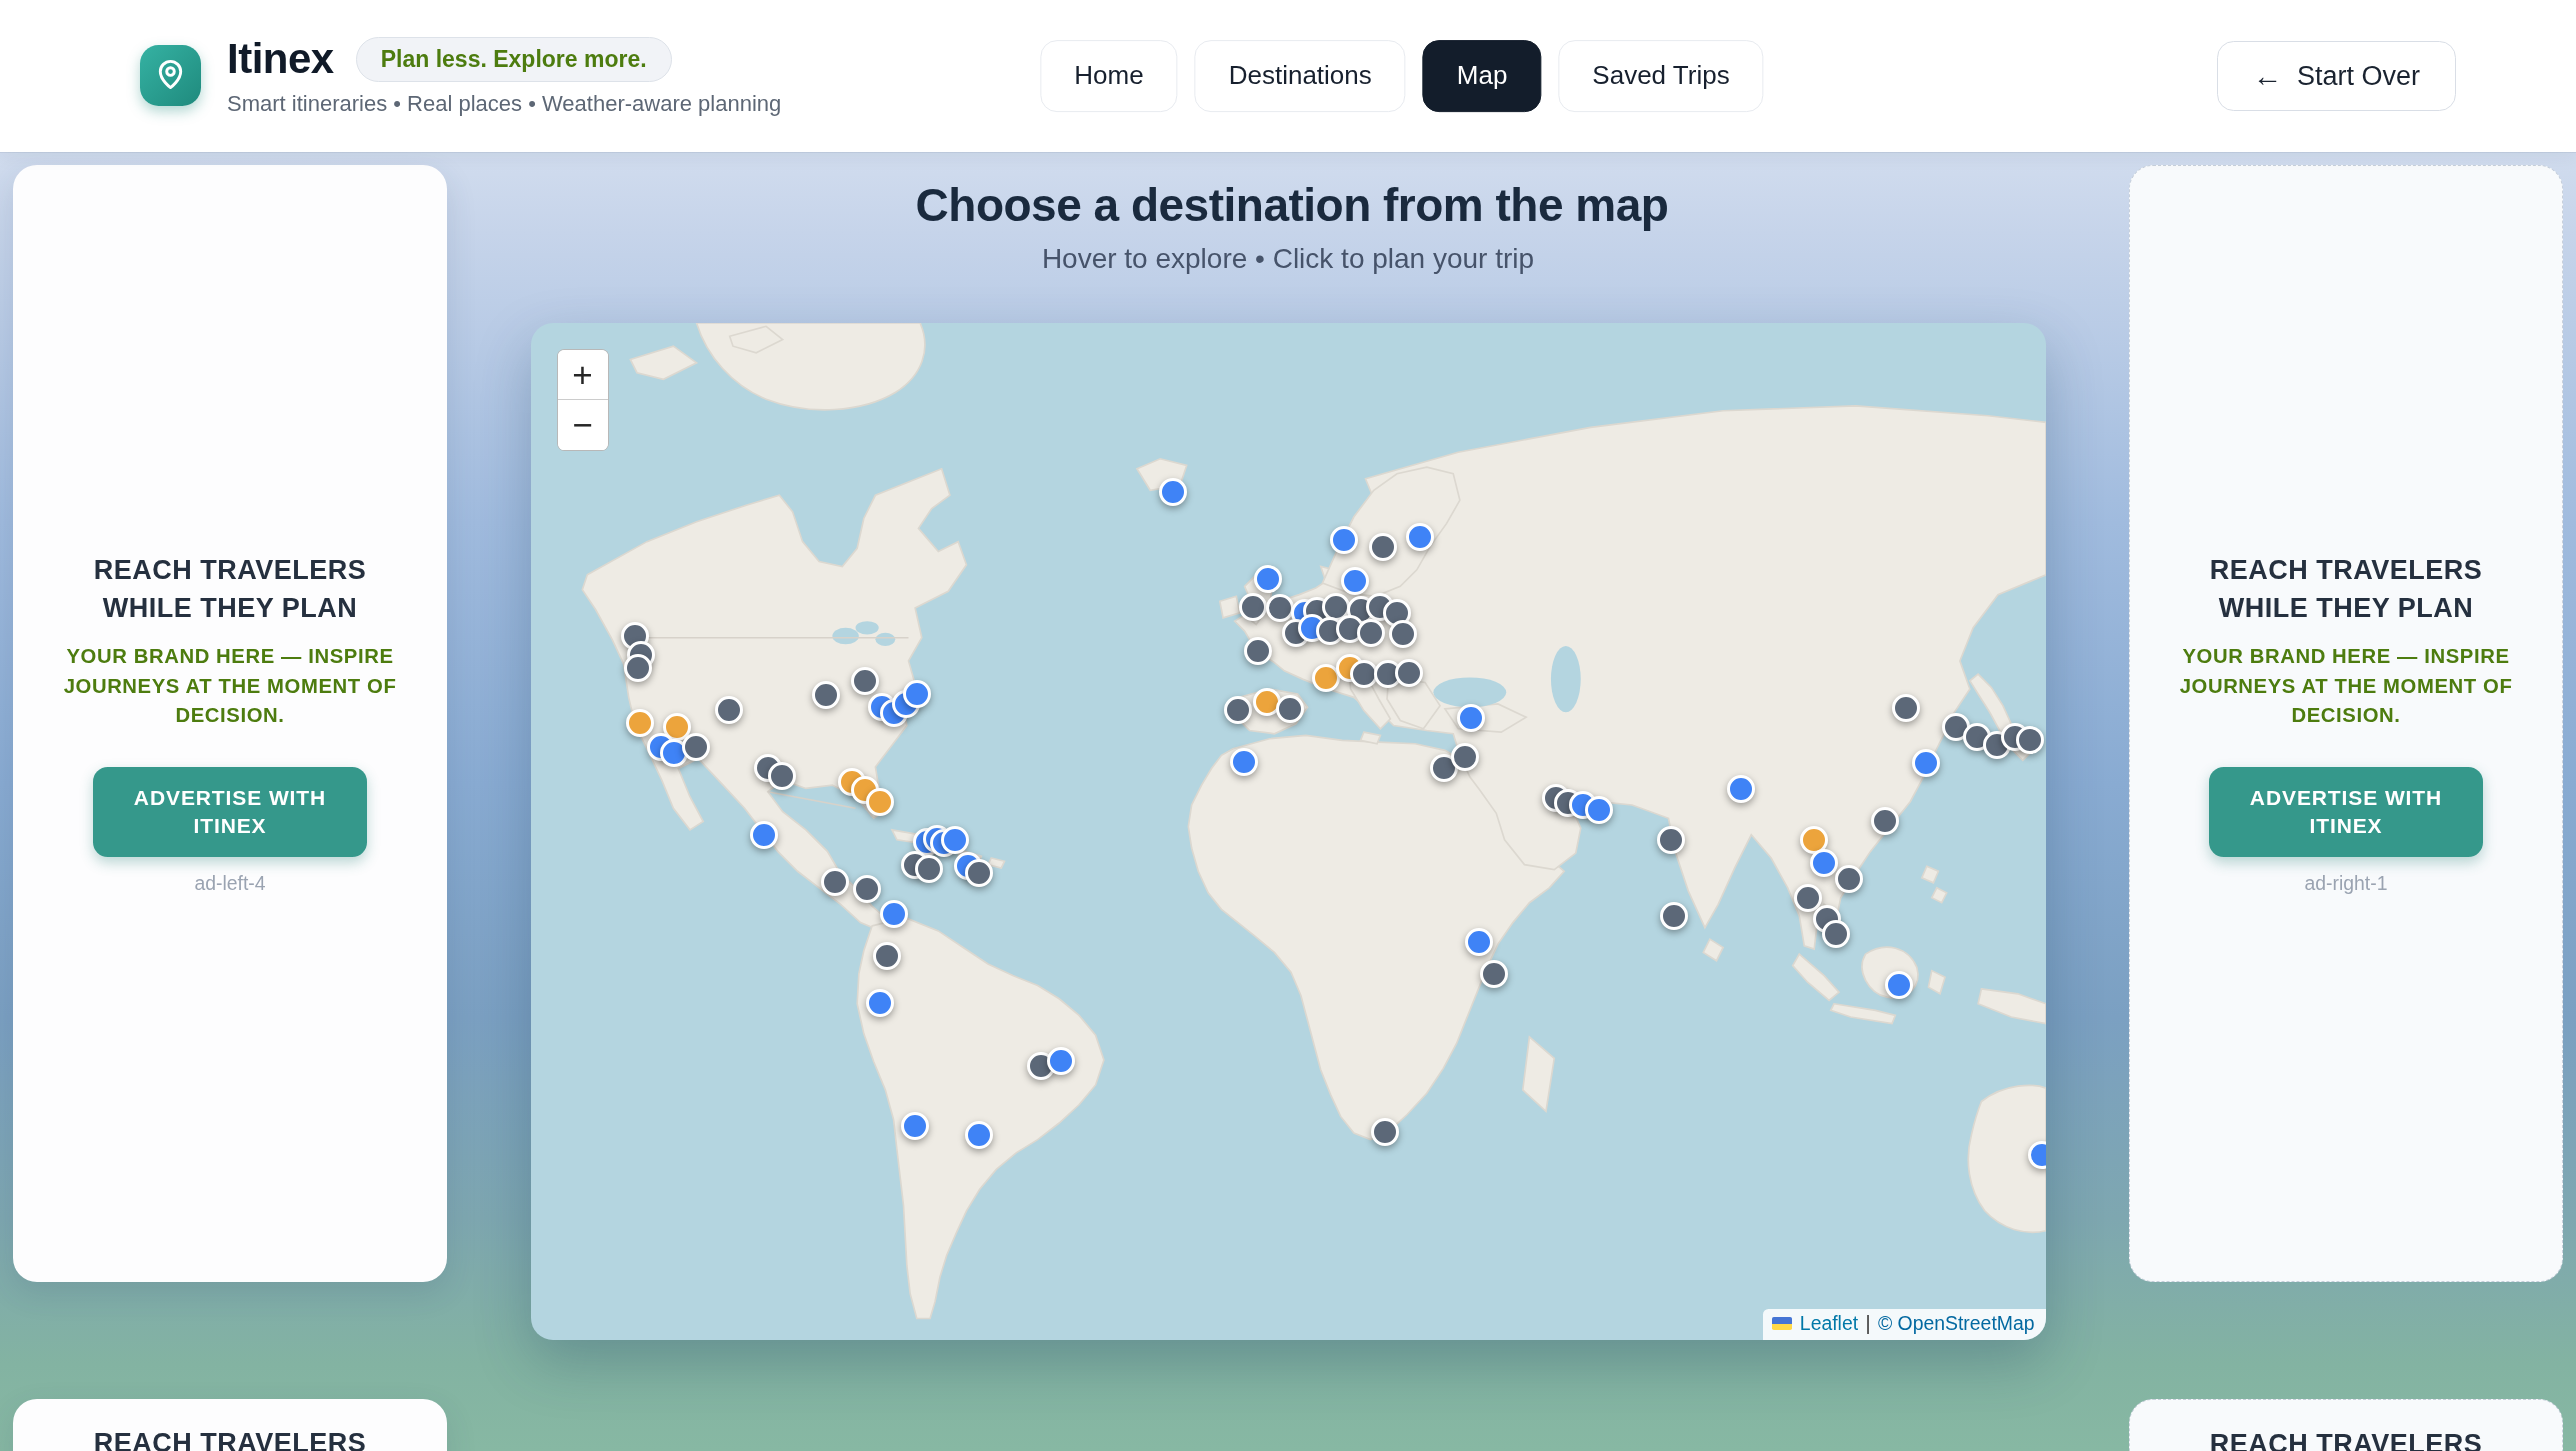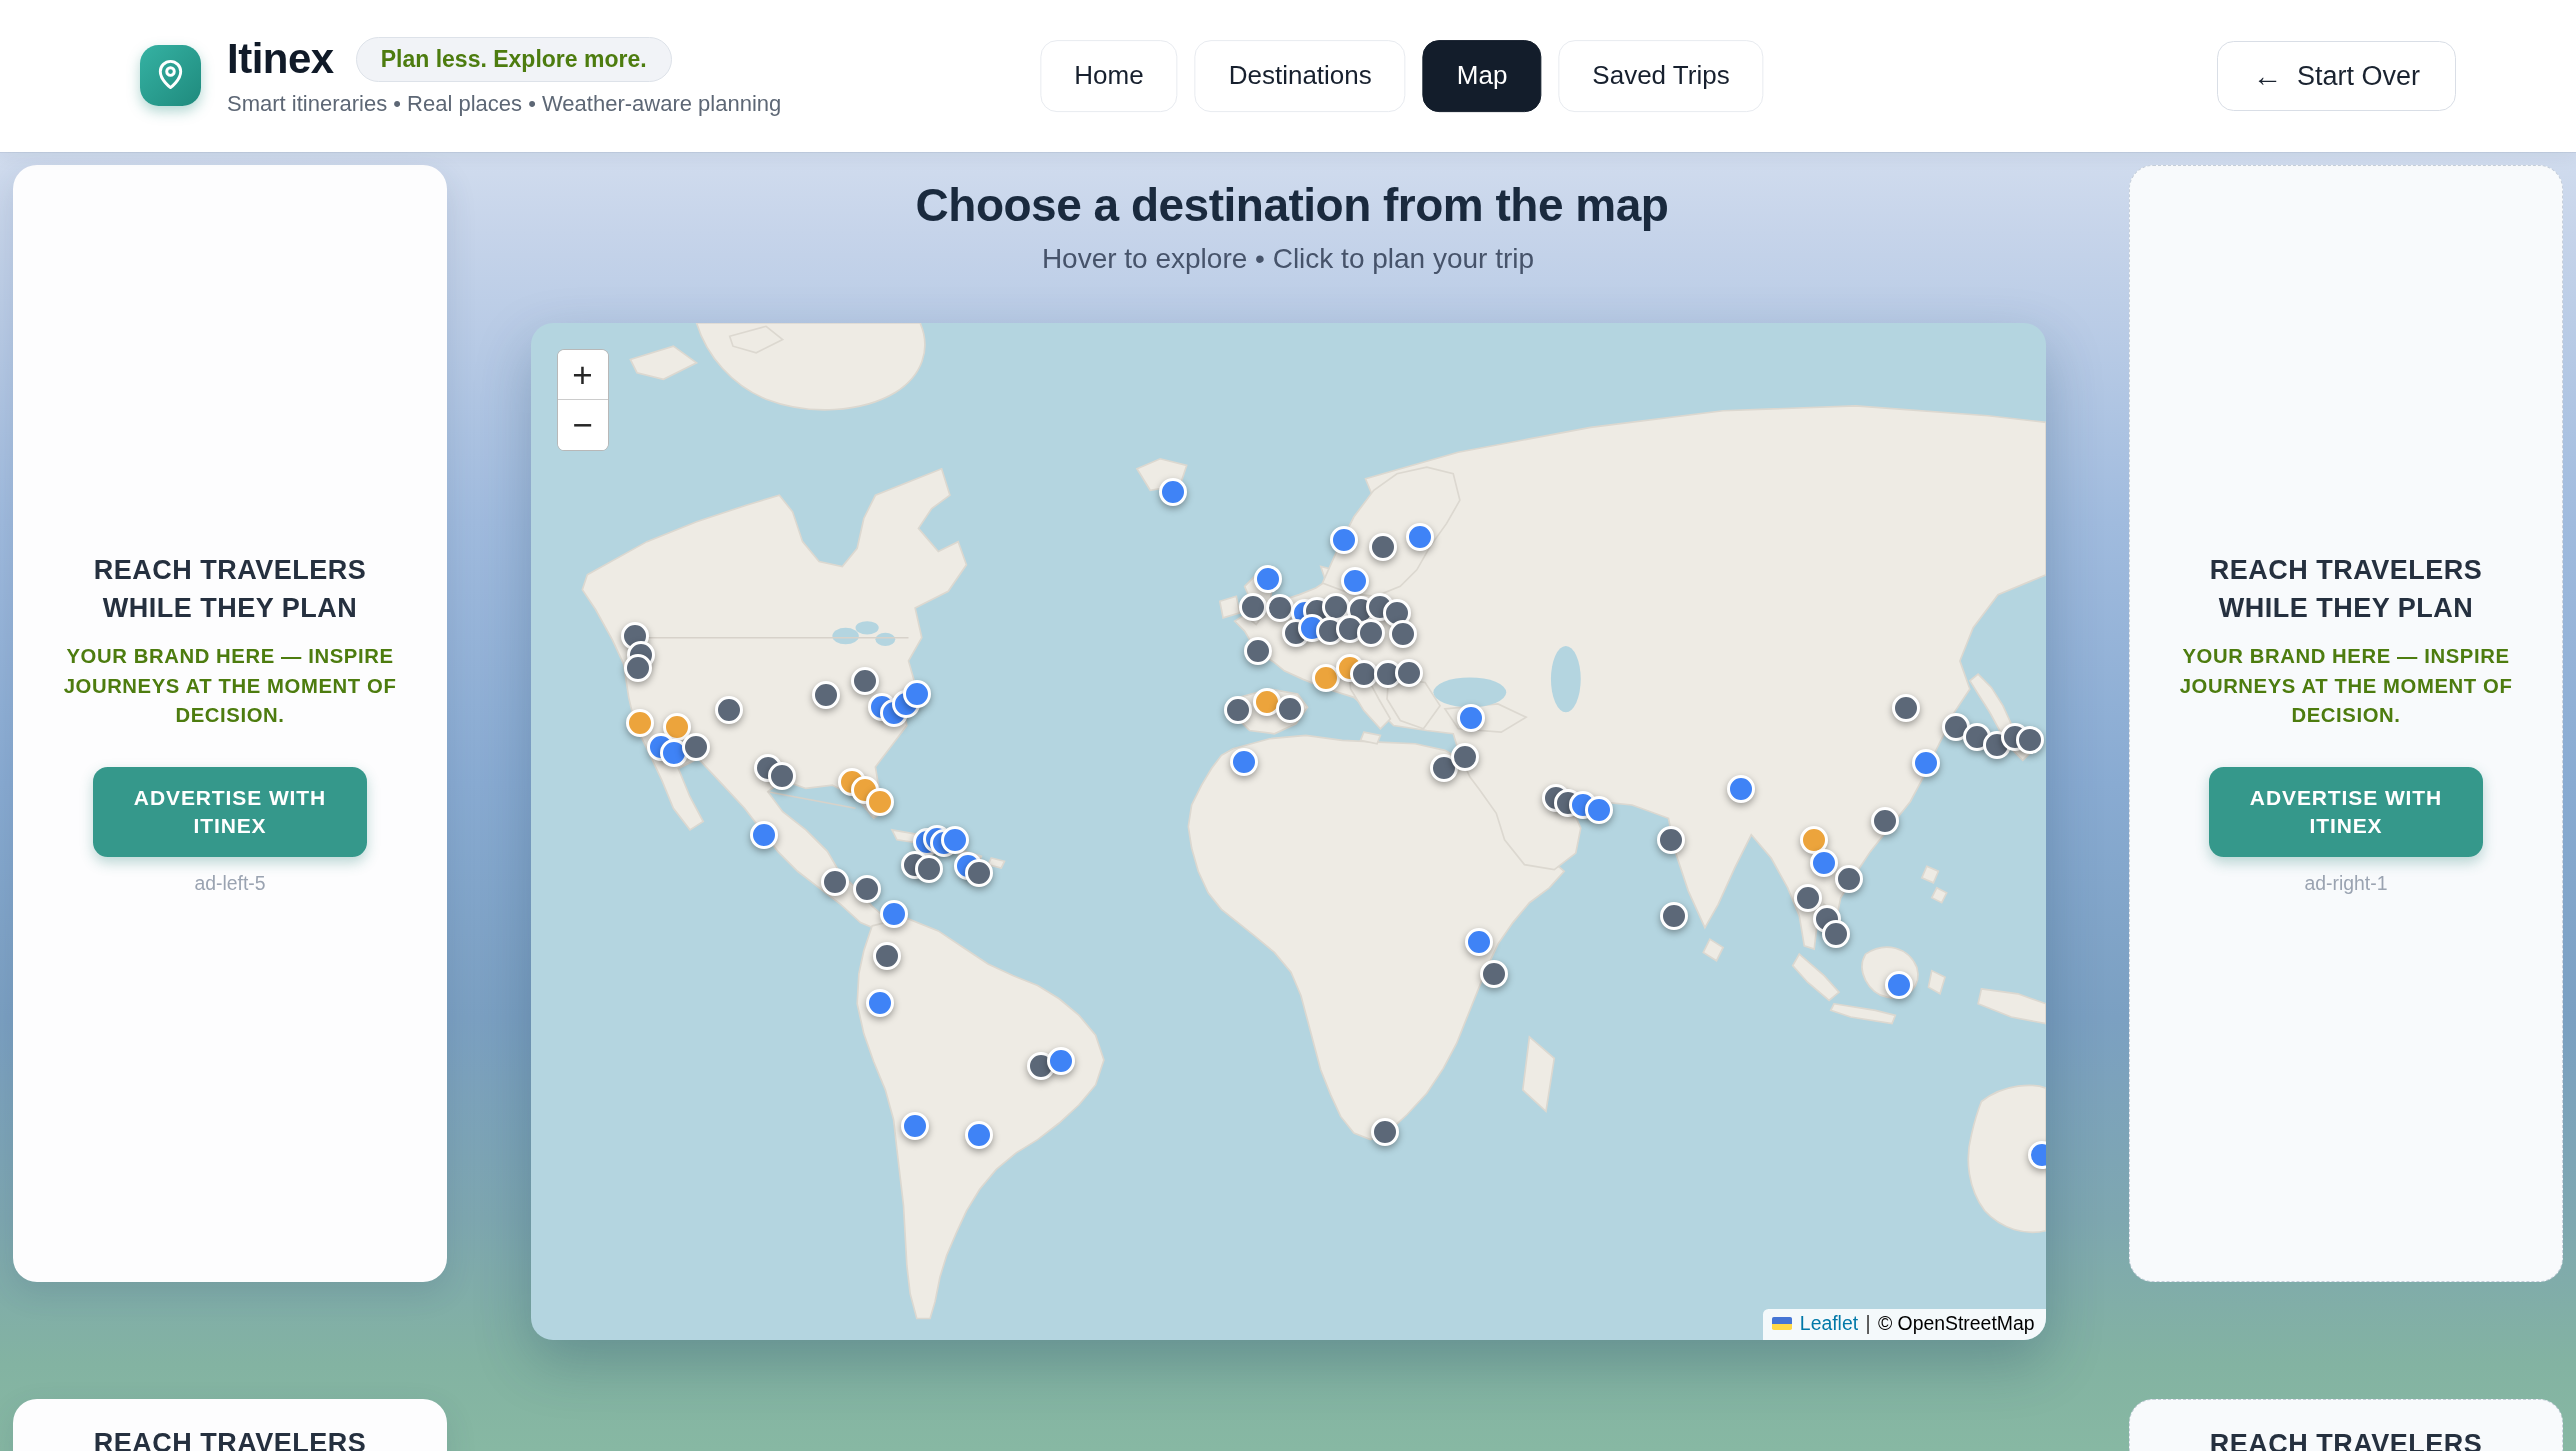--- a/index.html
+++ b/index.html
@@ -91,21 +91,21 @@
     background:rgba(255,255,255,.85); padding:3.7px 11px 4.6px 9.2px;
     font-size:19.4px; color:#333333; display:flex; align-items:center; gap:7.4px;
     border-top-left-radius:5.5px;
   }
   .attribution .flag {
     display:inline-block; width:20.3px; height:13px; border-radius:1.8px;
     background:linear-gradient(180deg,#4575d4 50%,#ffd948 50%);
   }
   .attribution .leaflet-link { color:#0078a8; text-decoration:none; cursor:pointer; }
   .attribution .sep { color:#333; }
-  .attribution .osm-link { color:#000000; text-decoration:none; cursor:pointer; }
+  .attribution .osm-link { color:#0369a1; text-decoration:none; cursor:pointer; }
 
   
   .ad-card {
     position:absolute; width:434px; border-radius:24px;
     display:flex; flex-direction:column; align-items:center; justify-content:center;
     text-align:center; padding:0 39px; z-index:20;
   }
   .ad-card.solid { background:#fdfdfe; box-shadow:0 11px 31px rgba(40,65,100,.14); }
   .ad-card.dashed { background:#f8fafc; border:1.8px dashed #c7d0db; }
   .ad-left-top { left:13px; top:165px; height:1117px; }
@@ -349,21 +349,21 @@
 <aside class="ad-card solid ad-left-top">
   <div class="ad-title">
     <div>REACH TRAVELERS</div>
     <div>WHILE THEY PLAN</div>
   </div>
   <div class="ad-body">YOUR BRAND HERE — INSPIRE JOURNEYS AT THE MOMENT OF DECISION.</div>
   <button class="ad-cta">
     <div>ADVERTISE WITH</div>
     <div>ITINEX</div>
   </button>
-  <div class="ad-caption">ad-left-5</div>
+  <div class="ad-caption">ad-left-4</div>
 </aside>
 
 <aside class="ad-card dashed ad-right-top">
   <div class="ad-title">
     <div>REACH TRAVELERS</div>
     <div>WHILE THEY PLAN</div>
   </div>
   <div class="ad-body">YOUR BRAND HERE — INSPIRE JOURNEYS AT THE MOMENT OF DECISION.</div>
   <button class="ad-cta">
     <div>ADVERTISE WITH</div>

